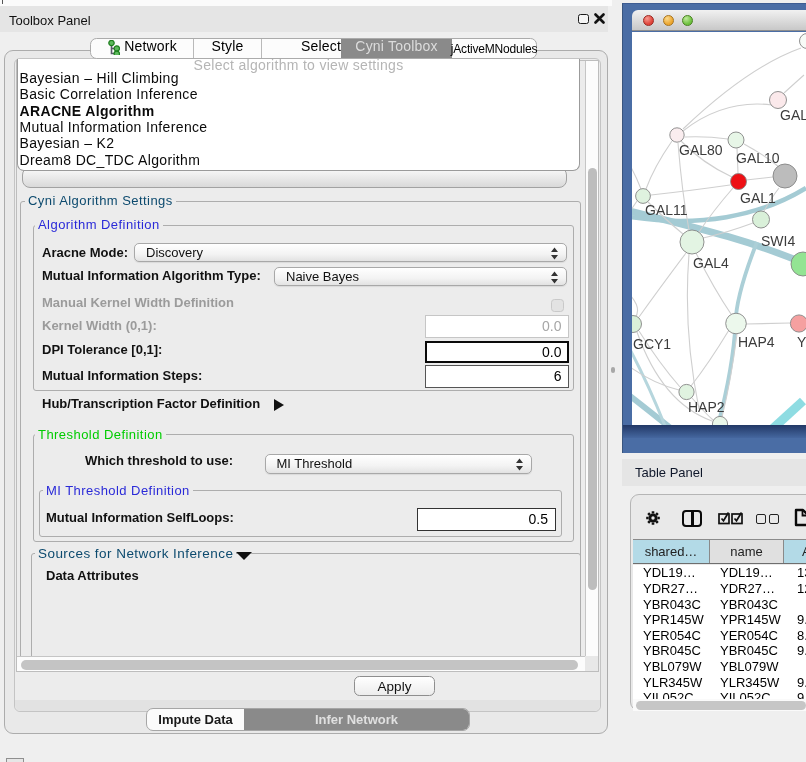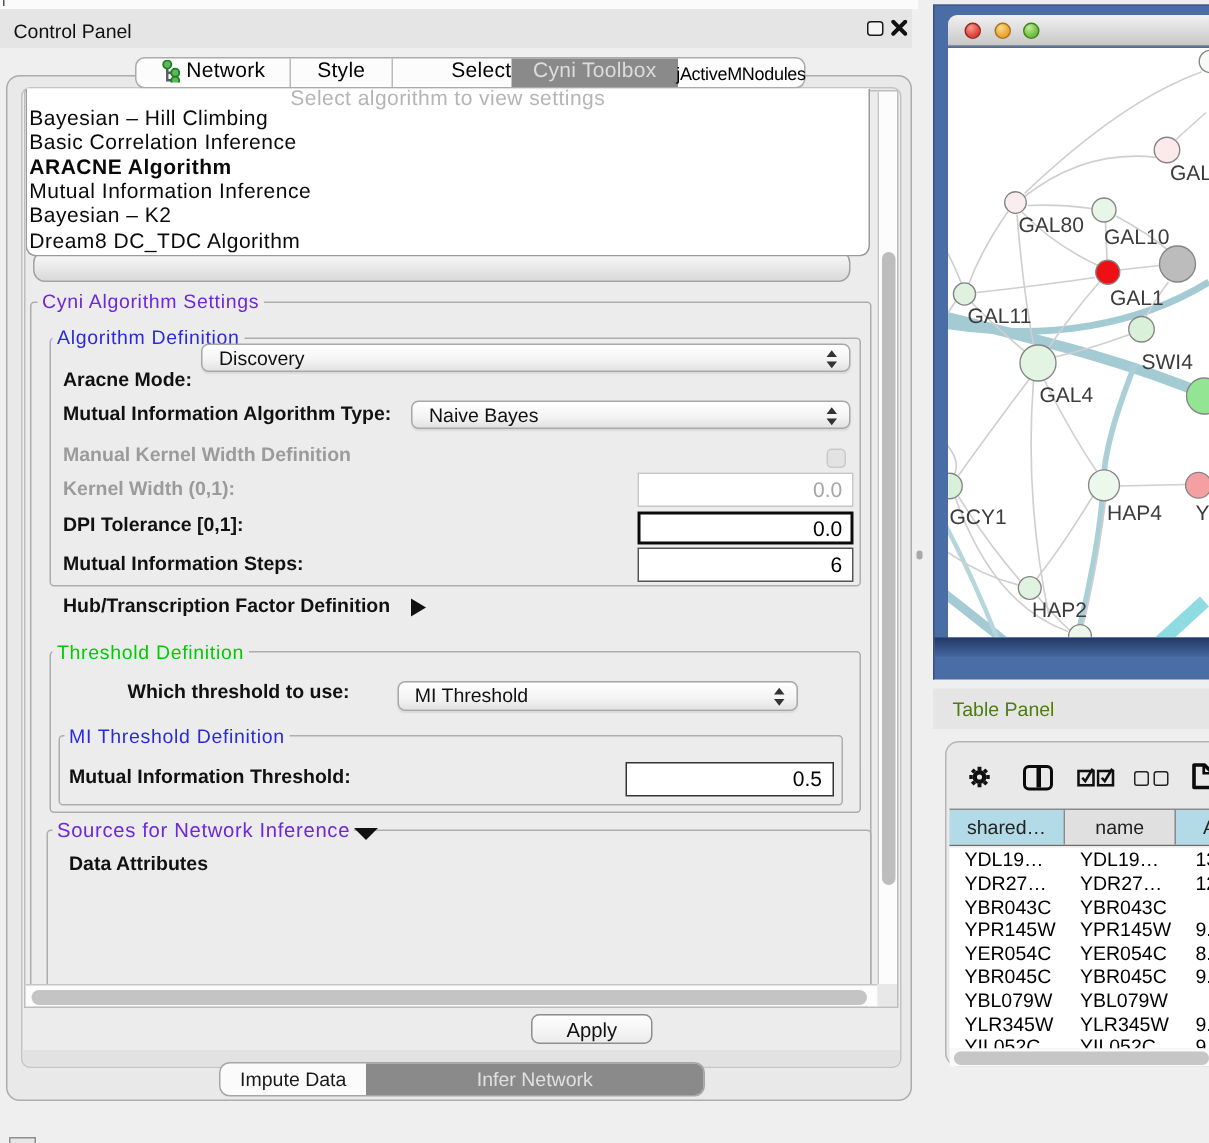--- a/index.html
+++ b/index.html
@@ -1,50 +1,50 @@
 <!DOCTYPE html>
 <html><head><meta charset="utf-8">
 <style>
 *{margin:0;padding:0;box-sizing:border-box}
 html,body{width:806px;height:762px;overflow:hidden;background:#EFEFEF;
  font-family:"Liberation Sans",sans-serif;position:relative}
 .ab{position:absolute}
 .lbl{position:absolute;font-size:13px;font-weight:bold;color:#111;white-space:nowrap}
 .glbl{position:absolute;font-size:13px;font-weight:bold;color:#9b9b9b;white-space:nowrap}
 .gb{position:absolute;border:1px solid #ADADAD;border-radius:3px}
-.gbt{position:absolute;font-size:13px;letter-spacing:0.45px;color:#6d28d9;background:#ECECEC;padding:0 3px;white-space:nowrap;line-height:13px}
+.gbt{position:absolute;font-size:13px;letter-spacing:0.45px;color:#0c4a6e;background:#ECECEC;padding:0 3px;white-space:nowrap;line-height:13px}
 .combo{position:absolute;border:1px solid #A8A8A8;border-radius:5px;background:linear-gradient(#FFFFFF,#F3F3F3 60%,#E2E2E2);box-shadow:0 1px 1px rgba(0,0,0,.08)}
 .combo span{position:absolute;left:11px;top:1px;font-size:13px;color:#111;white-space:nowrap}
 .carr{position:absolute;right:7px;top:3px}
 .fld{position:absolute;background:#fff;font-size:13.5px;text-align:right;white-space:nowrap}
 </style></head>
 <body>
 
 <div class="ab" style="left:0;top:0;width:612px;height:6px;background:#FBFBFB"></div>
 <div class="ab" style="left:2px;top:0;width:1px;height:4px;background:#555"></div>
 
 <div class="ab" style="left:0;top:6px;width:608px;height:26px;background:#E5E5E5"></div>
-<div class="ab" style="left:9px;top:6px;height:26px;line-height:30px;font-size:13px;color:#111">Control Panel</div>
+<div class="ab" style="left:9px;top:6px;height:26px;line-height:30px;font-size:13px;color:#111">Toolbox Panel</div>
 <div class="ab" style="left:578px;top:14px;width:11px;height:10px;border:1.6px solid #1a1a1a;border-radius:2.5px;background:#f5f5f5"></div>
 <svg class="ab" style="left:594px;top:13px" width="11" height="11" viewBox="0 0 11 11">
     <path d="M1.5 1.5 L9.5 9.5 M9.5 1.5 L1.5 9.5" stroke="#111" stroke-width="2.6" stroke-linecap="round"></path>
   </svg>
 
 <div class="ab" style="left:4px;top:50px;width:604px;height:684px;background:#E9E9E9;border:1px solid #ACACAC;border-radius:9px"></div>
 <div class="ab" style="left:14px;top:58px;width:587px;height:654px;background:#ECECEC;border:1px solid #C4C4C4;border-radius:6px"></div>
 <div class="ab" style="left:15px;top:700px;width:585px;height:11px;background:#E2E2E2;border-radius:0 0 6px 6px"></div>
 
 <div class="ab" id="scrollpane" style="left:16px;top:60px;width:583px;height:612px;background:#ECECEC;border:1px solid #BDBDBD;overflow:hidden">
 <div style="position:absolute;left:-17px;top:-61px;width:806px;height:762px">
 <div class="gb" style="left:20px;top:201px;width:561px;height:470px"></div>
 <div class="gbt" style="left:25px;top:194px">Cyni Algorithm Settings</div>
 <div class="gb" style="left:33px;top:225px;width:541px;height:166px"></div>
 <div class="gbt" style="left:35px;top:218px;color:#2A2AD8">Algorithm Definition</div>
 <div class="lbl" style="left:42px;top:245px">Aracne Mode:</div>
-<div class="combo" style="left:134px;top:229px;width:433px;height:19px">
+<div class="combo" style="left:134px;top:243px;width:433px;height:19px">
         <span>Discovery</span>
         <svg class="carr" width="9" height="13" viewBox="0 0 9 13">
           <path d="M4.5 0.5 L8 5 L1 5 Z M4.5 12.5 L8 8 L1 8 Z" fill="#333"></path>
         </svg>
       </div>
 <div class="lbl" style="left:42px;top:267.5px">Mutual Information Algorithm Type:</div>
 <div class="combo" style="left:274px;top:267px;width:293px;height:19px">
         <span>Naive Bayes</span>
         <svg class="carr" width="9" height="13" viewBox="0 0 9 13">
           <path d="M4.5 0.5 L8 5 L1 5 Z M4.5 12.5 L8 8 L1 8 Z" fill="#333"></path>
@@ -64,21 +64,21 @@
 <div class="gbt" style="left:35px;top:428px;color:#00CC00">Threshold Definition</div>
 <div class="lbl" style="left:85px;top:452.5px">Which threshold to use:</div>
 <div class="combo" style="left:264.5px;top:453.5px;width:267.5px;height:20px">
         <span>MI Threshold</span>
         <svg class="carr" width="9" height="13" viewBox="0 0 9 13">
           <path d="M4.5 0.5 L8 5 L1 5 Z M4.5 12.5 L8 8 L1 8 Z" fill="#333"></path>
         </svg>
       </div>
 <div class="gb" style="left:39px;top:490px;width:523px;height:47px"></div>
 <div class="gbt" style="left:43px;top:484px;color:#2A2AD8">MI Threshold Definition</div>
-<div class="lbl" style="left:46px;top:510px">Mutual Information Threshold:</div>
+<div class="lbl" style="left:46px;top:510px">Mutual Information SelfLoops:</div>
 <div class="fld" style="left:417px;top:508px;width:139px;height:23px;border:1.5px solid #333;color:#000;line-height:20px;padding-right:7px;font-size:14px">0.5</div>
 <div class="gb" style="left:31px;top:553px;width:550px;height:110px"></div>
 <div class="gbt" style="left:35px;top:547px;font-size:13.5px">Sources for Network Inference</div>
 <div class="ab" style="left:236px;top:551.5px;width:0;height:0;border-top:8px solid #111;border-left:8.5px solid transparent;border-right:8.5px solid transparent"></div>
 <div class="lbl" style="left:46px;top:567.5px">Data Attributes</div>
 </div>
 <div style="position:absolute;left:568px;top:0;width:14px;height:596px;background:#FCFCFC;border-left:1px solid #C5C5C5;border-right:1px solid #C5C5C5"></div>
 <div style="position:absolute;left:570.5px;top:107px;width:9.5px;height:422px;background:#BDBDBD;border-radius:5px"></div>
 <div style="position:absolute;left:0;top:595px;width:568px;height:15px;background:#FCFCFC;border-top:1px solid #C5C5C5"></div>
 <div style="position:absolute;left:4px;top:599px;width:557px;height:9.5px;background:#C4C4C4;border-radius:5px"></div>
@@ -110,21 +110,21 @@
 <div class="ab" style="left:22px;top:167px;width:545px;height:21px;border:1px solid #A2A2A2;border-radius:8px;background:linear-gradient(#FBFBFB,#D9D9D9)"></div>
 <div class="ab" style="left:17px;top:59px;width:563px;height:112px;background:#FFFFFF;border:1px solid #9B9B9B;border-top:none;border-radius:0 0 7px 7px">
 <div style="position:absolute;left:1.5px;top:11.0px;font-size:14px;letter-spacing:0.35px;color:#0a0a0a;line-height:16.35px;white-space:nowrap">Bayesian – Hill Climbing</div>
 <div style="position:absolute;left:0;top:-2.5px;width:100%;text-align:center;font-size:14px;letter-spacing:0.3px;color:#B5B5B5;line-height:16px">Select algorithm to view settings</div>
 <div style="position:absolute;left:1.5px;top:27.4px;font-size:14px;letter-spacing:0.35px;color:#0a0a0a;line-height:16.35px;white-space:nowrap">Basic Correlation Inference</div>
 <div style="position:absolute;left:1.5px;top:43.7px;font-size:14px;letter-spacing:0.35px;font-weight:bold;color:#0a0a0a;line-height:16.35px;white-space:nowrap">ARACNE Algorithm</div>
 <div style="position:absolute;left:1.5px;top:60.1px;font-size:14px;letter-spacing:0.35px;color:#0a0a0a;line-height:16.35px;white-space:nowrap">Mutual Information Inference</div>
 <div style="position:absolute;left:1.5px;top:76.4px;font-size:14px;letter-spacing:0.35px;color:#0a0a0a;line-height:16.35px;white-space:nowrap">Bayesian – K2</div>
 <div style="position:absolute;left:1.5px;top:92.8px;font-size:14px;letter-spacing:0.35px;color:#0a0a0a;line-height:16.35px;white-space:nowrap">Dream8 DC_TDC Algorithm</div>
 </div>
-<div class="ab" style="left:146px;top:708px;width:324px;height:23px;background:#FBFBFB;border:1px solid #A6A6A6;border-radius:7px;display:flex;font-size:13px;font-weight:normal;color:#1a1a1a">
+<div class="ab" style="left:146px;top:708px;width:324px;height:23px;background:#FBFBFB;border:1px solid #A6A6A6;border-radius:7px;display:flex;font-size:13px;font-weight:bold;color:#1a1a1a">
 <div style="width:97px;display:flex;align-items:center;justify-content:center">Impute Data</div>
 <div style="flex:1;background:#8A8A8A;color:#E0E0E0;border-radius:0 6px 6px 0;display:flex;align-items:center;justify-content:center">Infer Network</div>
 </div>
 <div class="ab" style="left:622px;top:3px;width:184px;height:450px;background:#4A6DA5;border-top:1px solid #3D5C92;border-left:1px solid #39557F">
 <div style="position:absolute;left:9px;top:6px;width:175px;height:21px;background:linear-gradient(#F1F1F1,#C8C8C8);border-top-left-radius:6px;border-bottom:1px solid #8E8E8E"></div>
 <div style="position:absolute;left:20.0px;top:11px;width:11px;height:11px;border-radius:50%;background:radial-gradient(circle at 35% 28%, #F79A90, #DF443A 65%);border:1px solid #9A2720"></div>
 <div style="position:absolute;left:39.7px;top:11px;width:11px;height:11px;border-radius:50%;background:radial-gradient(circle at 35% 28%, #FBD98B, #ECA62F 65%);border:1px solid #A8741D"></div>
 <div style="position:absolute;left:59.4px;top:11px;width:11px;height:11px;border-radius:50%;background:radial-gradient(circle at 35% 28%, #BFE99B, #6EC13F 65%);border:1px solid #47801F"></div>
 <div style="position:absolute;left:9px;top:28px;width:175px;height:393px;background:#fff;overflow:hidden">
       <svg width="174" height="393" viewBox="632 31 174 393" style="position:absolute;left:0;top:0">
@@ -186,21 +186,21 @@
         <text x="693" y="267" font-size="14" fill="#3C3C3C">GAL4</text>
         <text x="633" y="348" font-size="14" fill="#3C3C3C">GCY1</text>
         <text x="738" y="345.5" font-size="14" fill="#3C3C3C">HAP4</text>
         <text x="797" y="345.5" font-size="14" fill="#3C3C3C">YM</text>
         <text x="688" y="410.5" font-size="14" fill="#3C3C3C">HAP2</text>
       </svg>
     </div>
 <div style="position:absolute;left:0;top:421px;width:184px;height:13px;background:linear-gradient(#223866, #45679F)"></div>
 </div>
 <div class="ab" style="left:622px;top:459px;width:184px;height:27px;background:#E5E5E5"></div>
-<div class="ab" style="left:635px;top:459px;height:27px;line-height:28px;font-size:13px;color:#4d7c0f">Table Panel</div>
+<div class="ab" style="left:635px;top:459px;height:27px;line-height:28px;font-size:13px;color:#0f172a">Table Panel</div>
 <div class="ab" style="left:630px;top:494px;width:200px;height:217px;background:#E9E9E9;border:1px solid #B5B5B5;border-radius:9px"></div>
 <svg class="ab" style="left:645px;top:509px" width="17" height="18" viewBox="0 0 17 18">
 <g fill="#111">
       <circle cx="8" cy="9" r="4.6"></circle>
 <g stroke="#111" stroke-width="2.6">
 <path d="M8 2.2 V4.5 M8 13.5 V15.8 M1.2 9 H3.5 M12.5 9 H14.8 M3.2 4.2 L4.8 5.8 M11.2 12.2 L12.8 13.8 M12.8 4.2 L11.2 5.8 M4.8 12.2 L3.2 13.8"></path>
       </g>
 <circle cx="8" cy="9" r="1.7" fill="#E9E9E9"></circle>
     </g>
   </svg>

